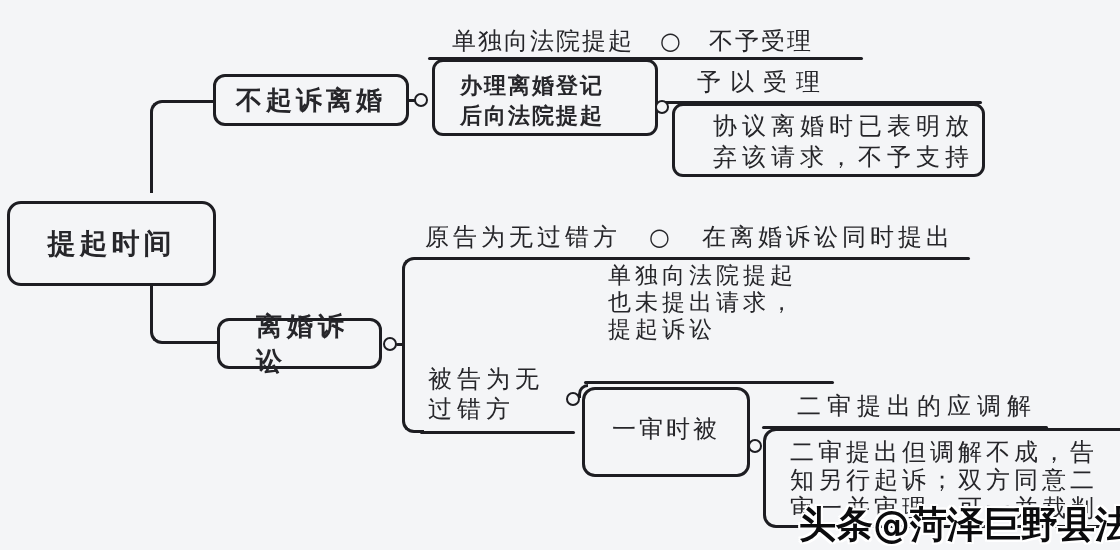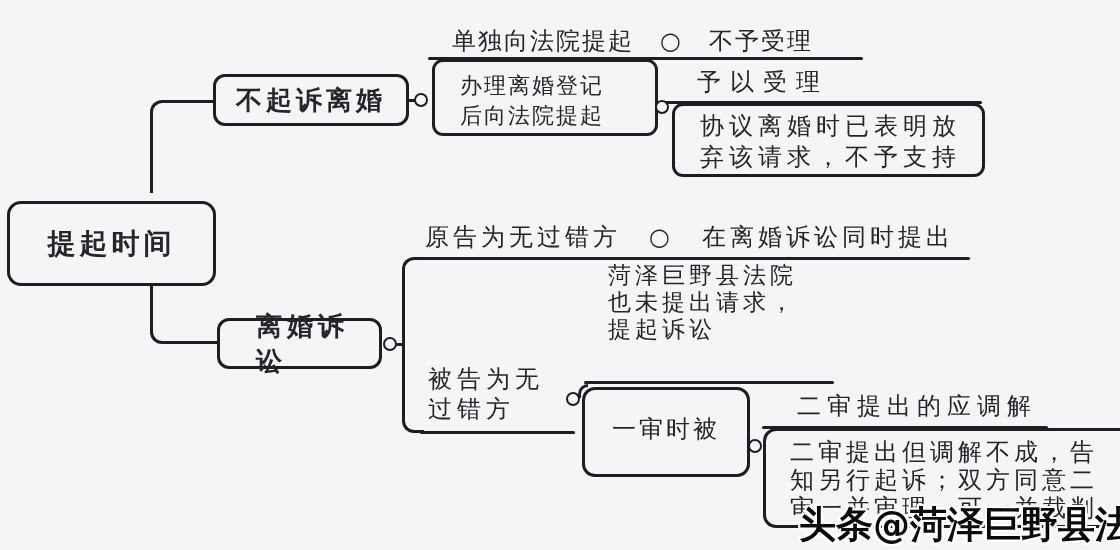--- a/index.html
+++ b/index.html
@@ -54,33 +54,33 @@
 
   <div class="box center" style="left:213px;top:74px;width:196px;height:52px;">
     <span class="node-label" style="font-size:26px;letter-spacing:4px;">不起诉离婚</span>
   </div>
   <div class="hline" style="left:407px;top:99px;width:9px;"></div>
   <div class="circle" style="left:414px;top:93px;"></div>
 
   <div class="utext" style="left:452px;top:25px;font-size:24px;letter-spacing:2px;">单独向法院提起　○　不予受理</div>
   <div class="hline" style="left:428px;top:57px;width:435px;"></div>
 
-  <div class="box" style="left:432px;top:59px;width:226px;height:77px;">
+  <div class="box" style="left:432px;top:59px;width:226px;height:77px;font-weight:bold;">
     <div class="lineblock" style="padding:9px 0 0 25px;font-size:22px;line-height:30px;letter-spacing:2px;">
       <div>办理离婚登记</div>
       <div>后向法院提起</div>
     </div>
   </div>
   <div class="circle" style="left:655px;top:100px;"></div>
 
   <div class="utext" style="left:697px;top:66px;font-size:24px;letter-spacing:9px;">予以受理</div>
   <div class="hline" style="left:663px;top:101px;width:319px;"></div>
 
   <div class="box" style="left:672px;top:103px;width:313px;height:74px;">
-    <div class="lineblock" style="padding:5px 0 0 25px;font-size:24px;line-height:31px;letter-spacing:5px;">
+    <div class="lineblock" style="padding:5px 0 0 38px;font-size:24px;line-height:31px;letter-spacing:5px;">
       <div>协议离婚时已表明放</div>
       <div>弃该请求，不予支持</div>
     </div>
   </div>
 
   <div class="box center" style="left:217px;top:318px;width:165px;height:51px;padding-left:36px;">
     <span class="node-label" style="font-size:26px;letter-spacing:5px;">离婚诉讼</span>
   </div>
   <div class="circle" style="left:383px;top:337px;"></div>
   <div class="hline" style="left:396px;top:343px;width:9px;"></div>
@@ -93,21 +93,21 @@
 
   <div class="utext lineblock" style="left:428px;top:364px;font-size:24px;line-height:30px;letter-spacing:5px;">
     <div>被告为无</div>
     <div>过错方</div>
   </div>
   <div class="hline" style="left:420px;top:431px;width:155px;"></div>
   <div class="circle" style="left:566px;top:392px;"></div>
   <div class="elbow elbow-tl" style="left:578px;top:384px;width:10px;height:14px;"></div>
 
   <div class="utext lineblock" style="left:608px;top:262px;font-size:23px;line-height:27px;letter-spacing:4px;">
-    <div>菏泽巨野县法院</div>
+    <div>单独向法院提起</div>
     <div>也未提出请求，</div>
     <div>提起诉讼</div>
   </div>
   <div class="hline" style="left:584px;top:381px;width:250px;"></div>
 
   <div class="box" style="left:582px;top:387px;width:168px;height:90px;border-radius:13px;">
     <div class="lineblock" style="padding:26px 0 0 0;font-size:24px;line-height:27px;letter-spacing:3px;text-align:center;">
       <div>一审时被</div>
     </div>
   </div>

